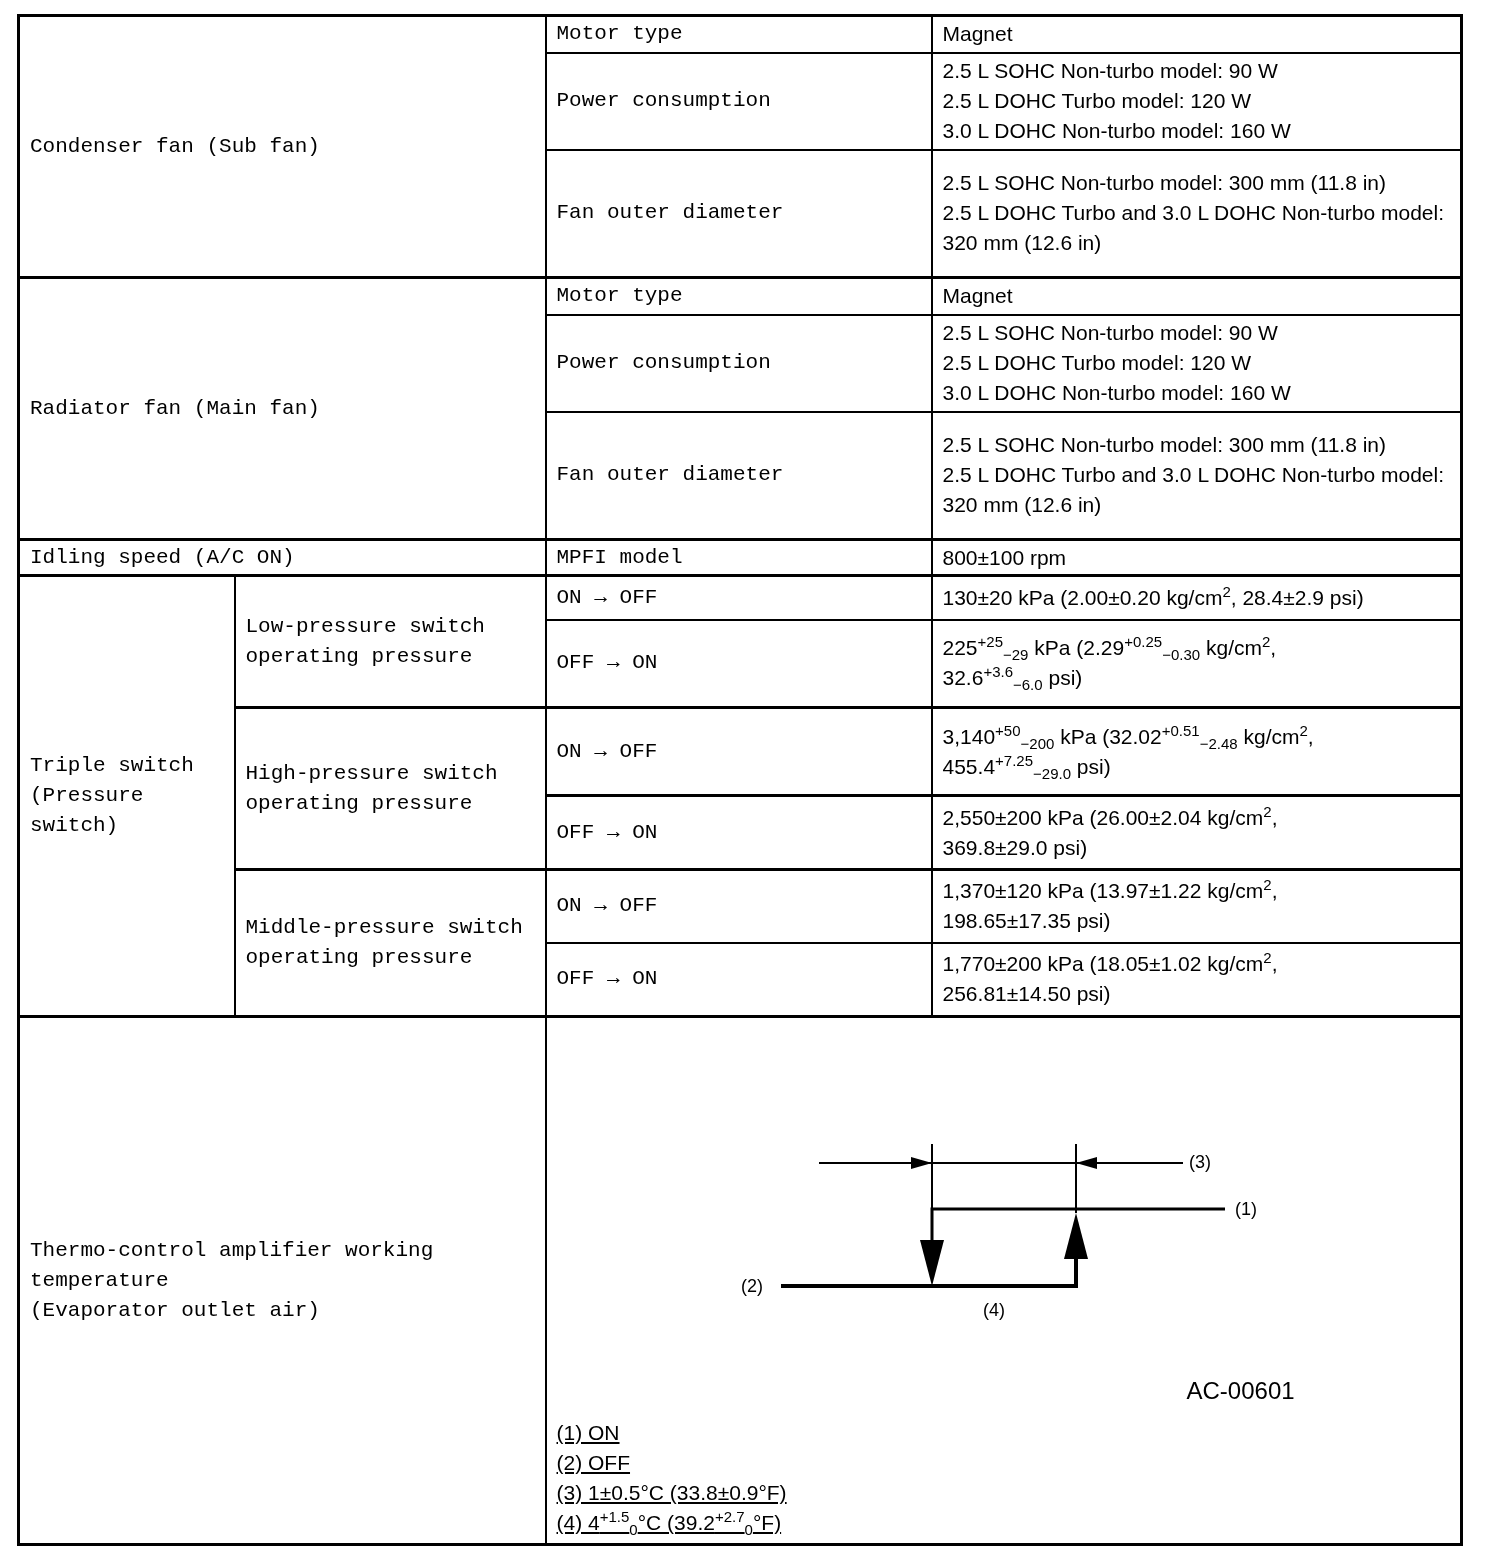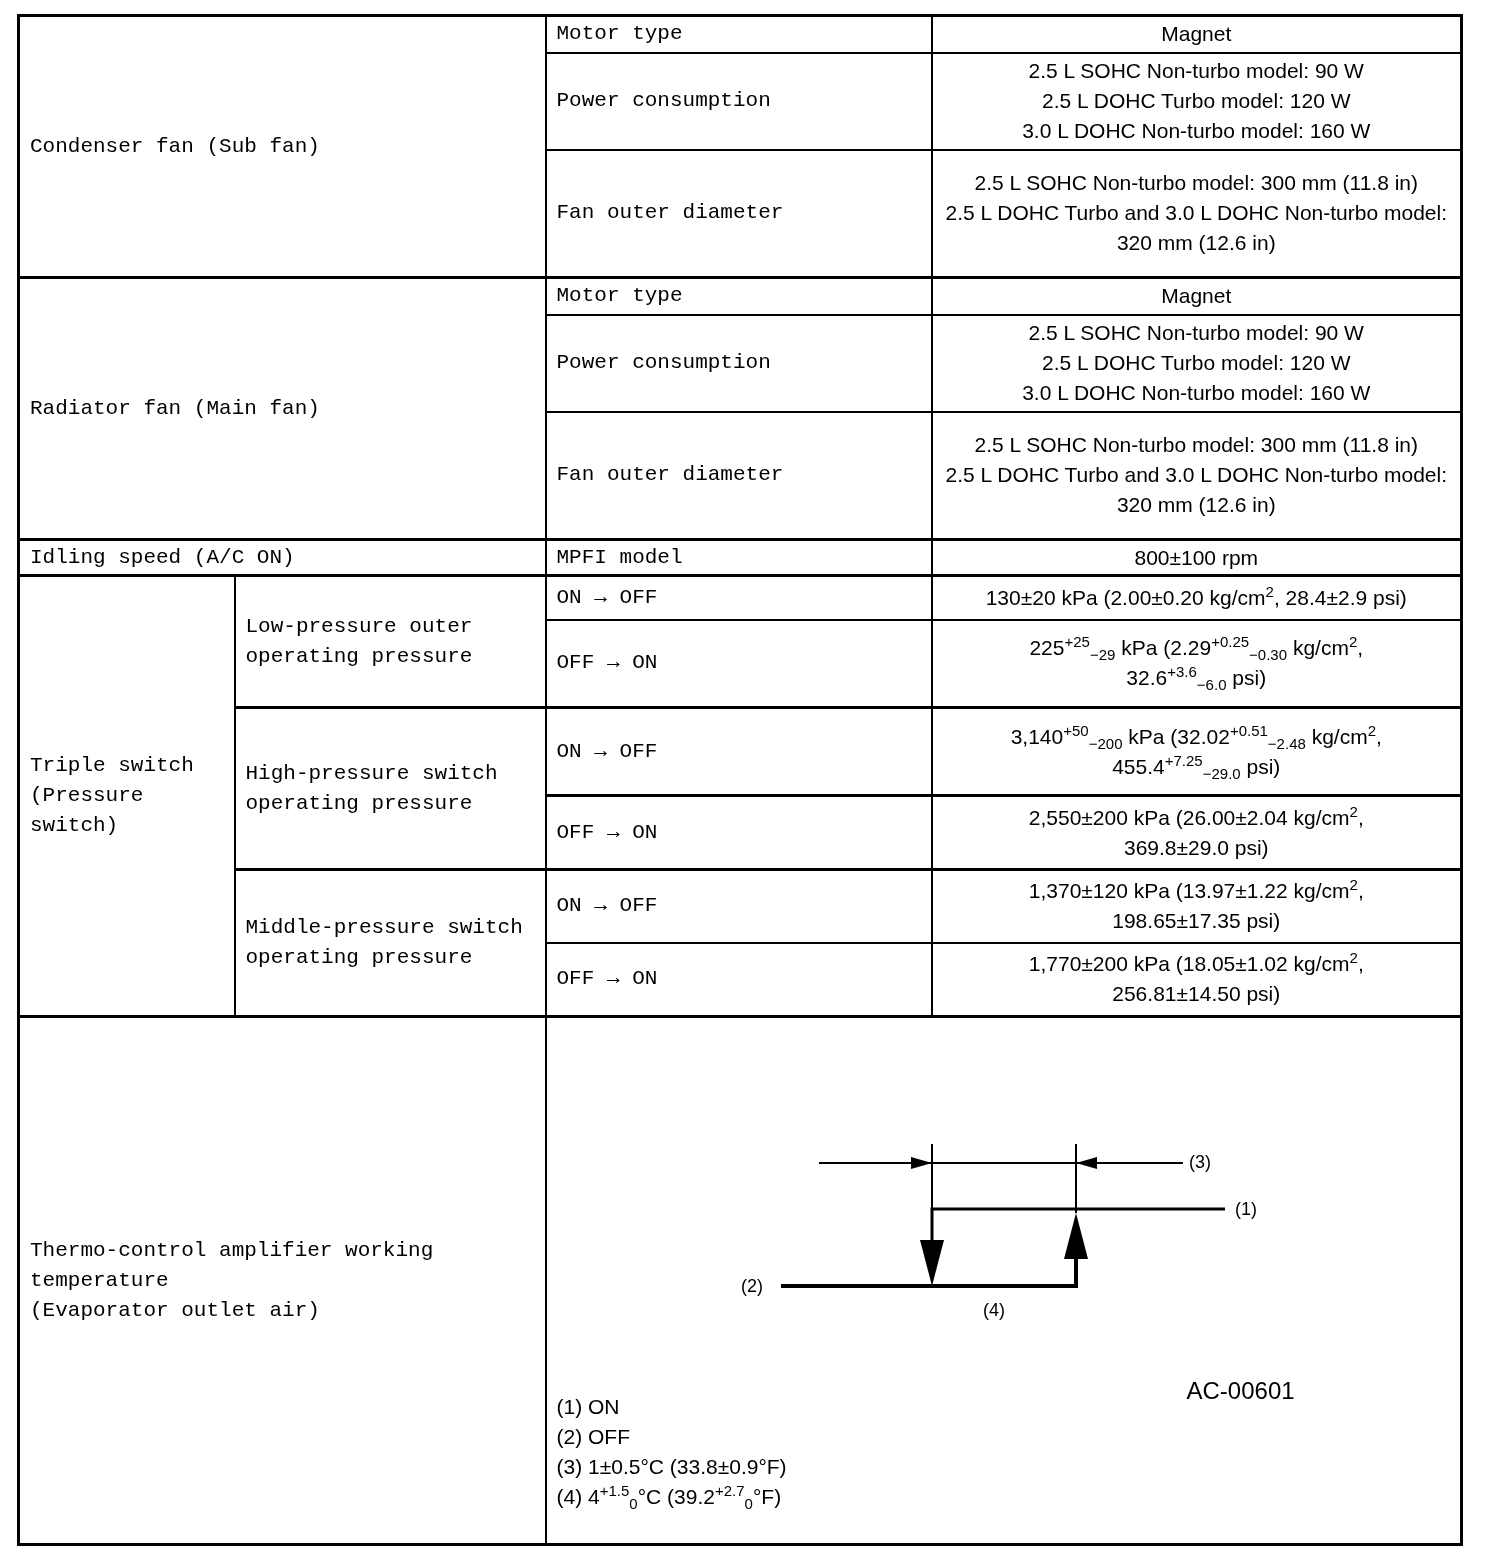--- a/index.html
+++ b/index.html
@@ -3,28 +3,28 @@
 <meta charset="utf-8">
 <style>
   html, body { margin:0; padding:0; background:#ffffff; }
   body { width:1504px; height:1564px; position:relative; font-family:"Liberation Sans", sans-serif; color:#000; }
   table.spec {
     position:absolute; left:17px; top:14px; width:1443px; height:1530px;
     border-collapse:collapse; border:3px solid #000; table-layout:fixed;
     font-size:21px; line-height:30px;
   }
   table.spec td { border:2px solid #000; padding:0 10px; vertical-align:middle; }
-  td.c { text-align:center; padding:2px 6px; }
+  td.c { padding:2px 6px; }
   td.l { text-align:left;font-family:Liberation Mono, monospace; }
   sup, sub { font-size:15px; line-height:0; }
   .thick-bottom { border-bottom:3px solid #000 !important; }
   .diagram-cell { vertical-align:top !important; padding:0 !important; position:relative; }
   .diagram-wrap { position:relative; width:100%; height:525px; }
   .diagram-svg { position:absolute; left:0; top:0; }
-  .legend { position:absolute; left:10px; top:374px; font-size:21px; line-height:30px; }
+  .legend { position:absolute; left:10px; top:400px; font-size:21px; line-height:30px;text-decoration:underline; }
   .fig-id { position:absolute; left:640px; top:358px; font-size:24px; }
 </style>
 </head>
 <body>
 
 <table class="spec">
   <colgroup>
     <col style="width:216px">
       <col style="width:311px">
       <col style="width:386px">
@@ -79,21 +79,21 @@
     <td class="l thick-bottom">MPFI model</td>
     <td class="c thick-bottom">800±100 rpm</td>
   </tr>
 
   <tr style="height:44px">
     <td rowspan="6" class="l thick-bottom">
       <div>Triple switch</div>
       <div>(Pressure switch)</div>
     </td>
     <td rowspan="2" class="l thick-bottom">
-      <div>Low-pressure outer</div>
+      <div>Low-pressure switch</div>
       <div>operating pressure</div>
     </td>
     <td class="l">ON → OFF</td>
     <td class="c"><span>130±20 kPa (2.00±0.20 kg/cm</span><sup>2</sup><span>, 28.4±2.9 psi)</span></td>
   </tr>
   <tr style="height:88px">
     <td class="l thick-bottom">OFF → ON</td>
     <td class="c thick-bottom">
       <div><span>225</span><sup>+25</sup><sub>−29</sub><span> kPa (2.29</span><sup>+0.25</sup><sub>−0.30</sub><span> kg/cm</span><sup>2</sup>,</div>
       <div><span>32.6</span><sup>+3.6</sup><sub>−6.0</sub><span> psi)</span></div>

